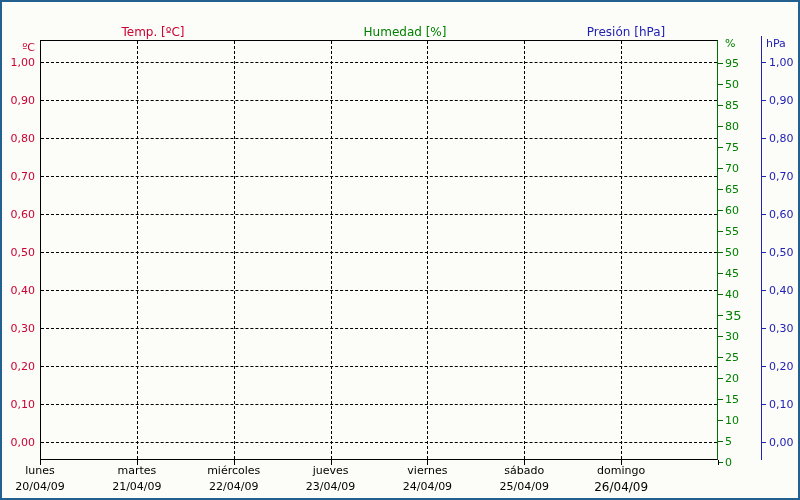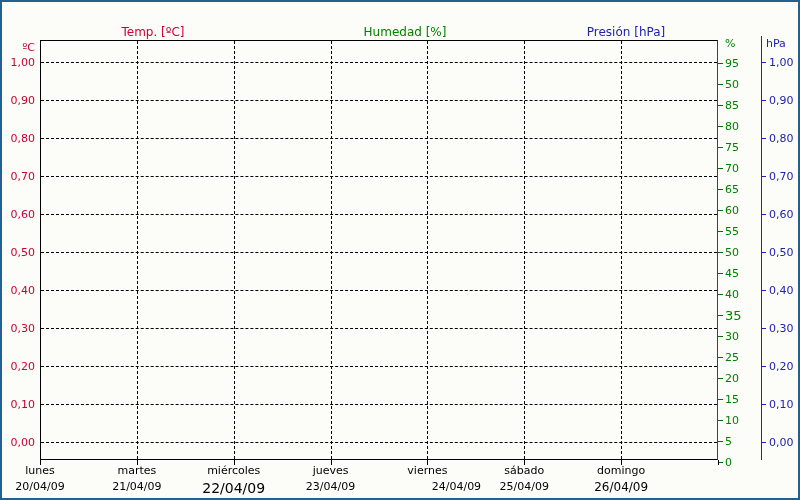--- a/index.html
+++ b/index.html
@@ -164,27 +164,27 @@
       <div style="position: absolute; top: 41px; height: 418px; left: 524.286px; border-left: 1px dashed rgb(0, 0, 0); z-index: 1;"></div>
       <div style="position: absolute; top: 41px; height: 418px; left: 621.143px; border-left: 1px dashed rgb(0, 0, 0); z-index: 1;"></div>
       <div style="position: absolute; left: 40px; top: 460px; height: 5px; border-left: 1px solid rgb(0, 0, 0); z-index: 3;"></div>
       <div class="x-day" style="position: absolute; left: 40px; top: 464px; font-size: 11px; transform: translateX(-50%); white-space: nowrap; z-index: 4;">lunes</div>
       <div class="x-date" style="position: absolute; left: 40px; top: 480px; font-size: 11px; transform: translateX(-50%); white-space: nowrap; z-index: 4;">20/04/09</div>
       <div style="position: absolute; left: 136.857px; top: 460px; height: 5px; border-left: 1px solid rgb(0, 0, 0); z-index: 3;"></div>
       <div class="x-day" style="position: absolute; left: 136.857px; top: 464px; font-size: 11px; transform: translateX(-50%); white-space: nowrap; z-index: 4;">martes</div>
       <div class="x-date" style="position: absolute; left: 136.857px; top: 480px; font-size: 11px; transform: translateX(-50%); white-space: nowrap; z-index: 4;">21/04/09</div>
       <div style="position: absolute; left: 233.714px; top: 460px; height: 5px; border-left: 1px solid rgb(0, 0, 0); z-index: 3;"></div>
       <div class="x-day" style="position: absolute; left: 233.714px; top: 464px; font-size: 11px; transform: translateX(-50%); white-space: nowrap; z-index: 4;">miércoles</div>
-      <div class="x-date" style="position: absolute; left: 233.714px; top: 480px; font-size: 14px; transform: translateX(-50%); white-space: nowrap; z-index: 4;">22/04/09</div>
+      <div class="x-date" style="position: absolute; left: 233.714px; top: 480px; font-size: 11px; transform: translateX(-50%); white-space: nowrap; z-index: 4;">22/04/09</div>
       <div style="position: absolute; left: 330.571px; top: 460px; height: 5px; border-left: 1px solid rgb(0, 0, 0); z-index: 3;"></div>
       <div class="x-day" style="position: absolute; left: 330.571px; top: 464px; font-size: 11px; transform: translateX(-50%); white-space: nowrap; z-index: 4;">jueves</div>
       <div class="x-date" style="position: absolute; left: 330.571px; top: 480px; font-size: 11px; transform: translateX(-50%); white-space: nowrap; z-index: 4;">23/04/09</div>
       <div style="position: absolute; left: 427.429px; top: 460px; height: 5px; border-left: 1px solid rgb(0, 0, 0); z-index: 3;"></div>
       <div class="x-day" style="position: absolute; left: 427.429px; top: 464px; font-size: 11px; transform: translateX(-50%); white-space: nowrap; z-index: 4;">viernes</div>
-      <div class="x-date" style="position: absolute; left: 427.429px; top: 480px; font-size: 11px; transform: translateX(-50%); white-space: nowrap; z-index: 4; margin-left: 29px;">24/04/09</div>
+      <div class="x-date" style="position: absolute; left: 427.429px; top: 480px; font-size: 11px; transform: translateX(-50%); white-space: nowrap; z-index: 4;">24/04/09</div>
       <div style="position: absolute; left: 524.286px; top: 460px; height: 5px; border-left: 1px solid rgb(0, 0, 0); z-index: 3;"></div>
       <div class="x-day" style="position: absolute; left: 524.286px; top: 464px; font-size: 11px; transform: translateX(-50%); white-space: nowrap; z-index: 4;">sábado</div>
       <div class="x-date" style="position: absolute; left: 524.286px; top: 480px; font-size: 11px; transform: translateX(-50%); white-space: nowrap; z-index: 4;">25/04/09</div>
       <div style="position: absolute; left: 621.143px; top: 460px; height: 5px; border-left: 1px solid rgb(0, 0, 0); z-index: 3;"></div>
       <div class="x-day" style="position: absolute; left: 621.143px; top: 464px; font-size: 11px; transform: translateX(-50%); white-space: nowrap; z-index: 4;">domingo</div>
       <div class="x-date" style="position: absolute; left: 621.143px; top: 480px; font-size: 12px; transform: translateX(-50%); white-space: nowrap; z-index: 4;">26/04/09</div>
       <div style="position: absolute; left: 718px; top: 460px; height: 5px; border-left: 1px solid rgb(0, 0, 0); z-index: 3;"></div>
     </div>
 
   <div class="frame-border"></div>

